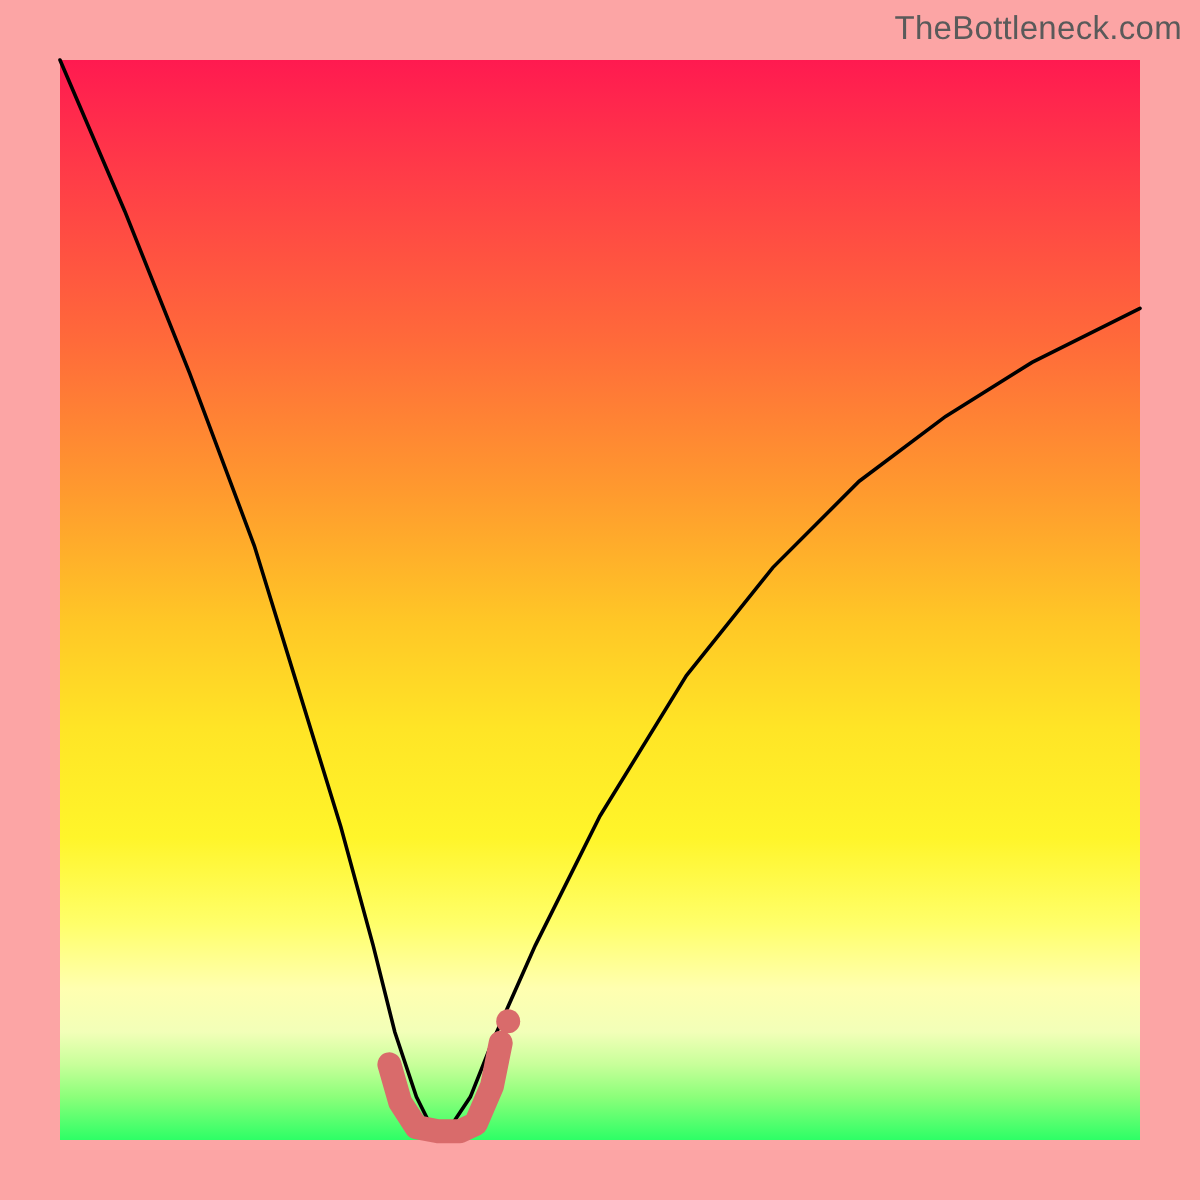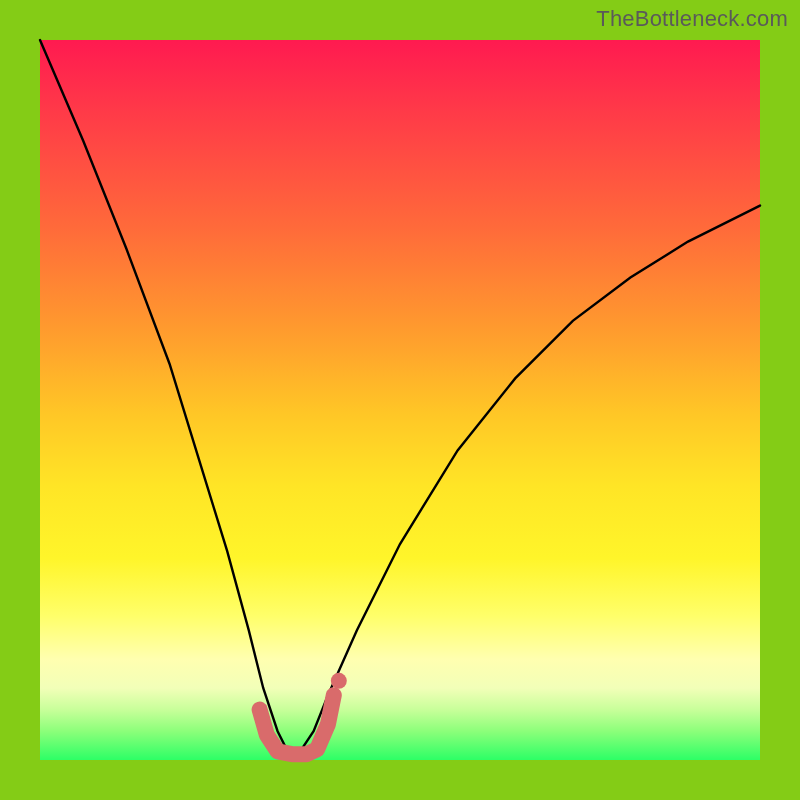--- a/index.html
+++ b/index.html
@@ -10,21 +10,21 @@
     background: #000;
     overflow: hidden;
     font-family: Arial, Helvetica, sans-serif;
   }
   .frame {
     position: absolute;
     left: 0;
     top: 0;
     width: 800px;
     height: 800px;
-    background: #84cc16;
+    background: #fca5a5;
   }
   .plot-area {
     position: absolute;
     left: 40px;
     top: 40px;
     width: 720px;
     height: 720px;
     
     background: linear-gradient(to bottom,
       #ff1a50 0%,

